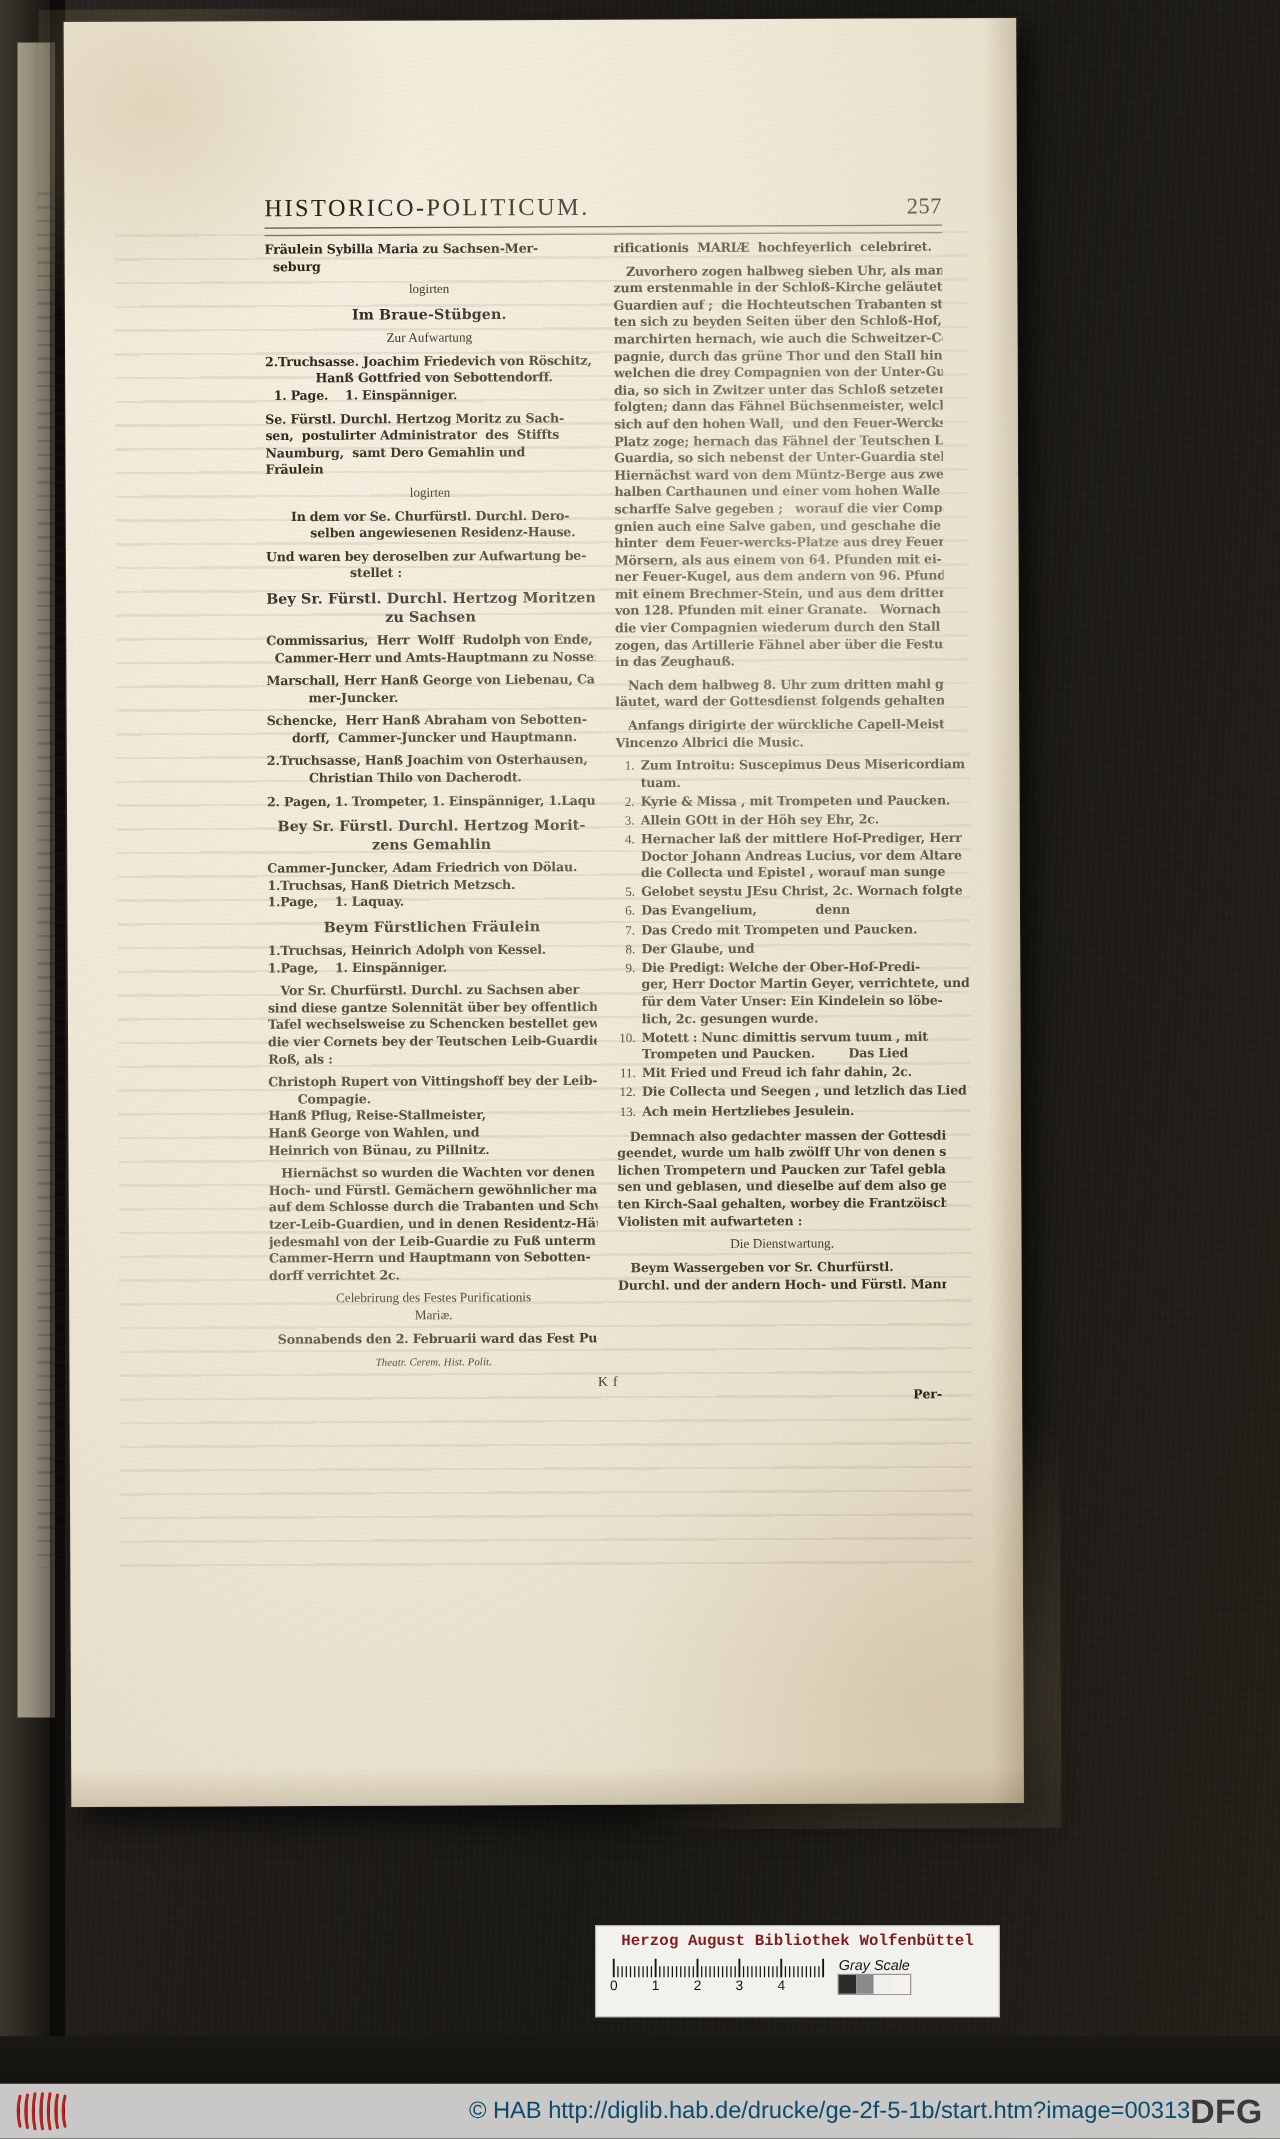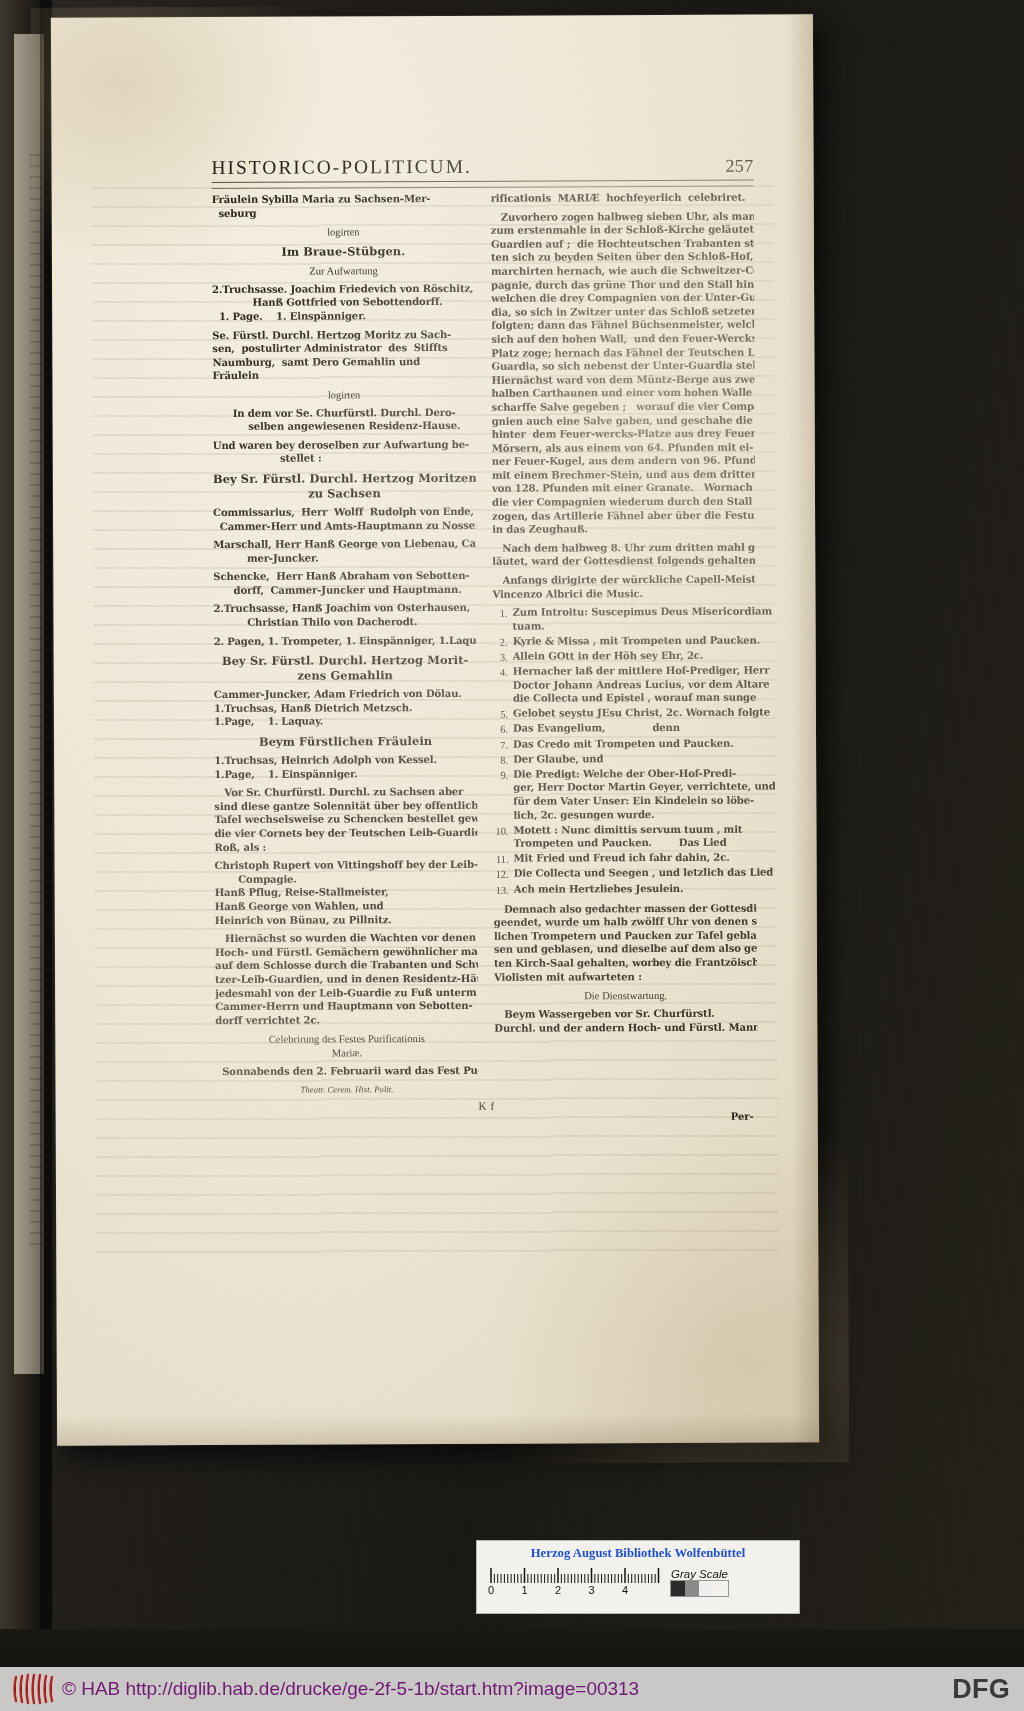--- a/index.html
+++ b/index.html
@@ -228,24 +228,24 @@
   
   #calib-card {
     position: absolute;
     left: 477px; top: 1541px;
     width: 322px; height: 72px;
     background: #f2f1ee;
     box-shadow: 0 0 0 1px #b9b6ae;
   }
   #calib-title {
     text-align: center;
-    font-family: Liberation Serif, serif;
+    font-family: Liberation Mono, monospace;
     font-weight: 700;
     font-size: 12.6px;
-    color: #1d4ed8;
+    color: #7f1d1d;
     padding-top: 5px;
     letter-spacing: .005em;
   }
   #calib-row {
     display: flex;
     align-items: flex-start;
     padding: 6px 10px 0 10px;
     gap: 8px;
   }
   #ruler-wrap { position: relative; width: 176px; height: 38px; }
@@ -276,24 +276,24 @@
     display: flex;
     align-items: center;
   }
   #hab-mark {
     width: 56px; height: 40px;
     margin-left: 6px;
     display: flex; align-items: center; justify-content: center;
   }
   #footer-url {
     flex: 1;
-    text-align: left;
+    text-align: right;
     font-family: "Liberation Sans", sans-serif;
     font-size: 19px;
-    color: #701a75;
+    color: #0c4a6e;
     letter-spacing: -0.002em;
     white-space: nowrap;
   }
   #dfg-logo {
     font-family: "Liberation Sans", sans-serif;
     font-weight: 700;
     font-size: 27px;
     color: #3b3a38;
     letter-spacing: .01em;
     padding-right: 14px;

